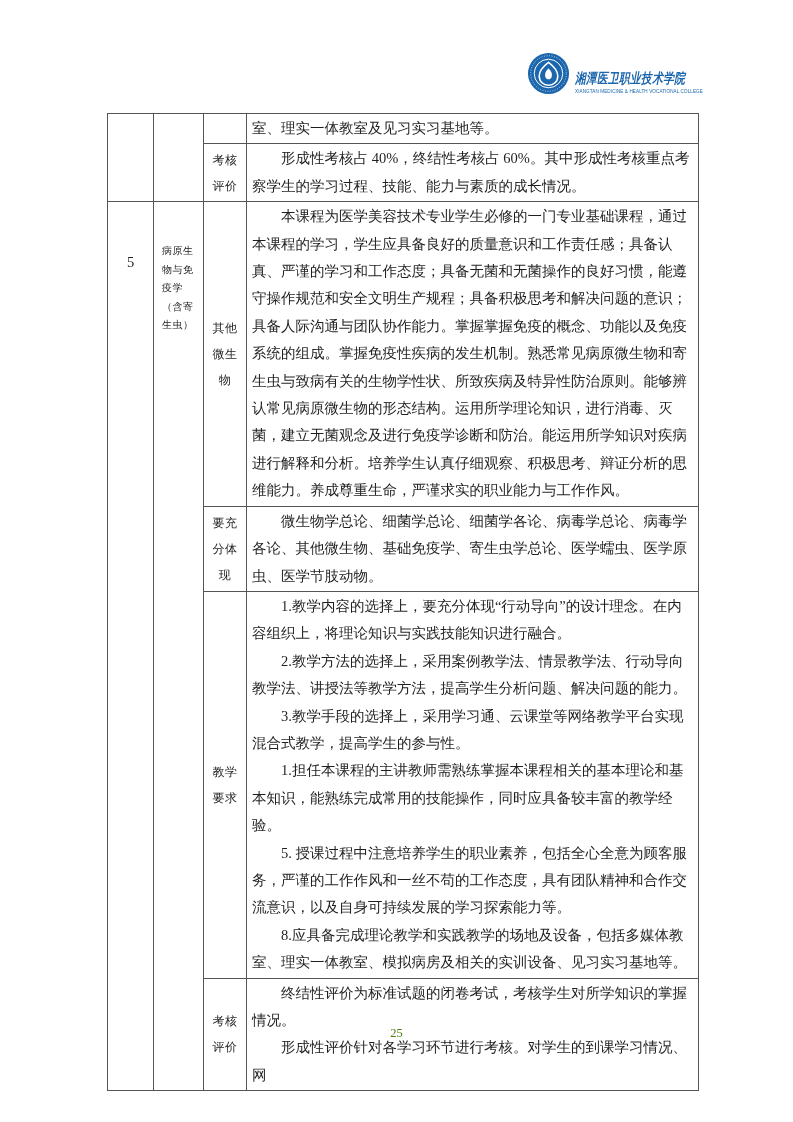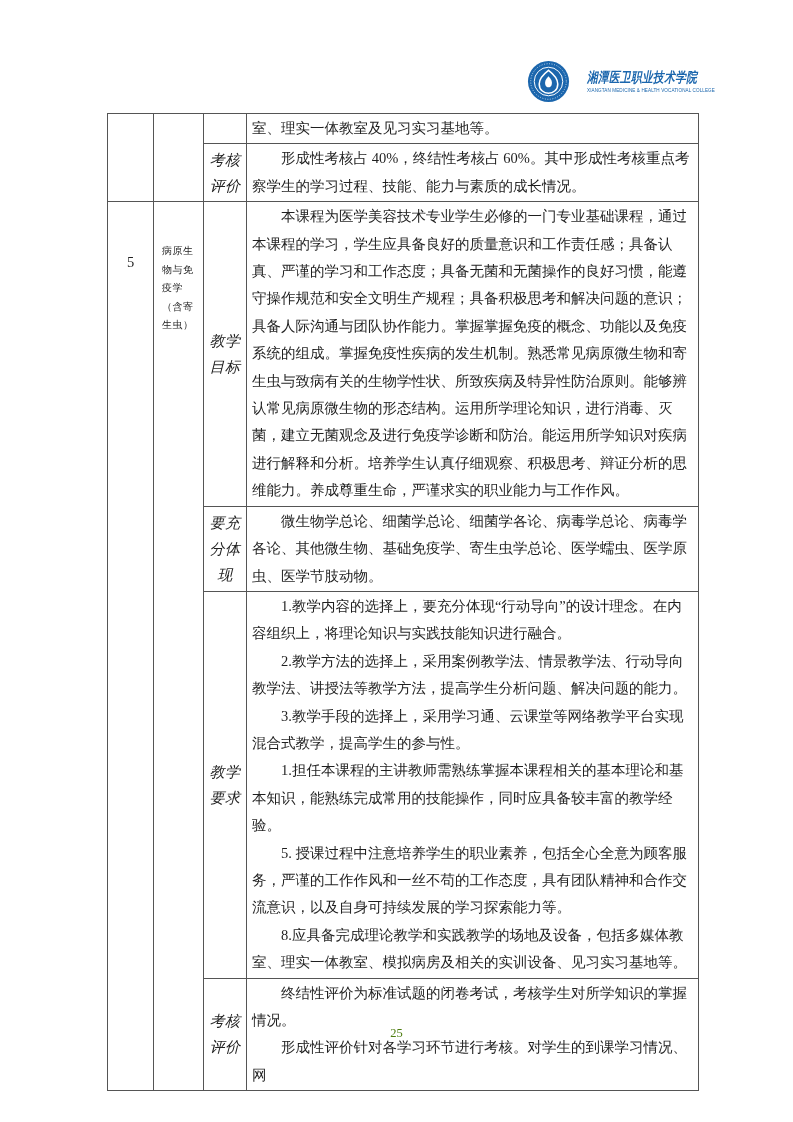--- a/index.html
+++ b/index.html
@@ -1,21 +1,21 @@
 <!DOCTYPE html>
 <html><head>
 <meta charset="utf-8">
 <style>
   * { box-sizing: border-box; margin: 0; padding: 0; }
   html, body { background: #ffffff; }
   body { width: 793px; height: 1122px; position: relative; overflow: hidden;
          font-family: "Liberation Serif", "DejaVu Serif", serif; color: #1f1f1f; }
 
   
-  .logo-wrap { position: absolute; left: 527px; top: 60px; display: flex; align-items: center; gap: 12px; }
+  .logo-wrap { position: absolute; left: 527px; top: 52px; display: flex; align-items: flex-end; }
   .emblem { width: 43px; height: 43px; flex: 0 0 auto; }
   .logo-text { margin-left: 5px; width: 130px; }
   .logo-zh { font-size: 14px; font-weight: bold; font-style: italic;
              color: #1b66ad; white-space: nowrap; letter-spacing: 0.5px;
              transform: scaleX(0.76); transform-origin: left center; line-height: 18px; }
   .logo-en { font-size: 5px; color: #1b66ad; white-space: nowrap; letter-spacing: 0.1px;
              transform: scaleX(0.92); transform-origin: left center; line-height: 7px;
              font-family: "Liberation Sans", sans-serif; }
 
   
@@ -23,21 +23,21 @@
          border-collapse: collapse; table-layout: fixed; width: 591px;
          font-size: 14.5px; border-radius: 28px; }
   .course-table td { border: 1px solid #555; vertical-align: middle;
          overflow: hidden; }
   .col-seq   { width: 46px; }
   .col-name  { width: 50px; }
   .col-label { width: 43px; }
   .col-body  { width: 452px; }
 
   td.label-cell { text-align: center; line-height: 26px; padding: 2px 4px;
-                  font-size: 15px; letter-spacing: 0.5px; font-style: italic; }
+                  font-size: 12px; letter-spacing: 0.5px; }
   td.body-cell  { padding: 1px 6px 1px 5px; line-height: 27.4px; vertical-align: top; }
   .para      { margin: 0; text-indent: 2em; }
   .no-indent { text-indent: 0; }
 
   td.seq-cell  { text-align: center; vertical-align: top; padding-top: 52px; font-size: 14.5px; }
   td.name-cell { vertical-align: top; padding: 40px 6px 0 8px; font-size: 10px;
                  line-height: 18.5px; letter-spacing: 0.5px; }
 
   
   .page-number { position: absolute; left: 0; right: 0; top: 1026px;
@@ -80,21 +80,21 @@
   <tr style="height:55px;">
     <td class="label-cell">考核评价</td>
     <td class="body-cell">
       <p class="para">形成性考核占 40%，终结性考核占 60%。其中形成性考核重点考察学生的学习过程、技能、能力与素质的成长情况。</p>
     </td>
   </tr>
 
   <tr style="height:300px;">
     <td rowspan="4" class="seq-cell">5</td>
     <td rowspan="4" class="name-cell">病原生物与免疫学（含寄生虫）</td>
-    <td class="label-cell">教学目标</td>
+    <td class="label-cell">其他微生物</td>
     <td class="body-cell">
           <p class="para">本课程为医学美容技术专业学生必修的一门专业基础课程，通过本课程的学习，学生应具备良好的质量意识和工作责任感；具备认真、严谨的学习和工作态度；具备无菌和无菌操作的良好习惯，能遵守操作规范和安全文明生产规程；具备积极思考和解决问题的意识；具备人际沟通与团队协作能力。掌握掌握免疫的概念、功能以及免疫系统的组成。掌握免疫性疾病的发生机制。熟悉常见病原微生物和寄生虫与致病有关的生物学性状、所致疾病及特异性防治原则。能够辨认常见病原微生物的形态结构。运用所学理论知识，进行消毒、灭菌，建立无菌观念及进行免疫学诊断和防治。能运用所学知识对疾病进行解释和分析。培养学生认真仔细观察、积极思考、辩证分析的思维能力。养成尊重生命，严谨求实的职业能力与工作作风。</p>
         </td>
   </tr>
   <tr style="height:82px;">
     <td class="label-cell">要充分体现</td>
     <td class="body-cell">
           <p class="para">微生物学总论、细菌学总论、细菌学各论、病毒学总论、病毒学各论、其他微生物、基础免疫学、寄生虫学总论、医学蠕虫、医学原虫、医学节肢动物。</p>
         </td>
   </tr>

